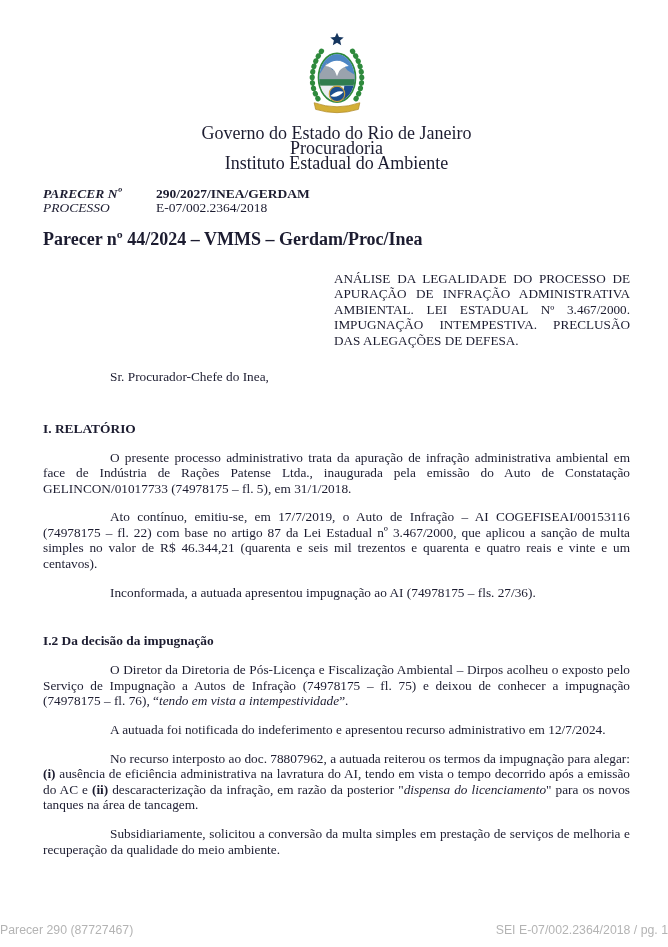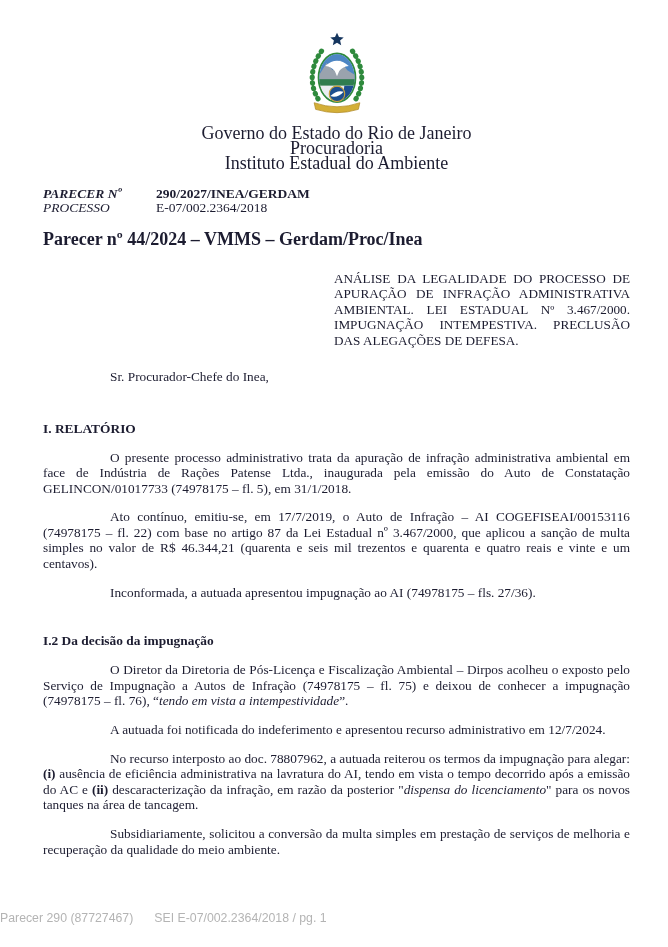--- a/index.html
+++ b/index.html
@@ -45,22 +45,22 @@
   .para {
     margin-top: 11px; font-size: 13.3px; line-height: 15.5px;
     text-align: justify; text-justify: inter-word; text-indent: 67px;
   }
   .para-first { margin-top: 13px; }
   .para i { font-style: italic; }
   .para b { font-weight: bold; }
 
   
   .doc-footer {
-    position: absolute; bottom: 22px; left: 0; right: 0;
-    display: flex; justify-content: flex-start; gap: 21px;
+    position: absolute; bottom: 10px; left: 0; right: 0;
+    display: flex; justify-content: space-between; gap: 46px;
     font-family: "Liberation Sans", sans-serif;
     font-size: 12.3px; color: #b4b4b4;
   }
 </style>
 </head>
 <body>
 
 <div class="page">
   <div class="content">
 

